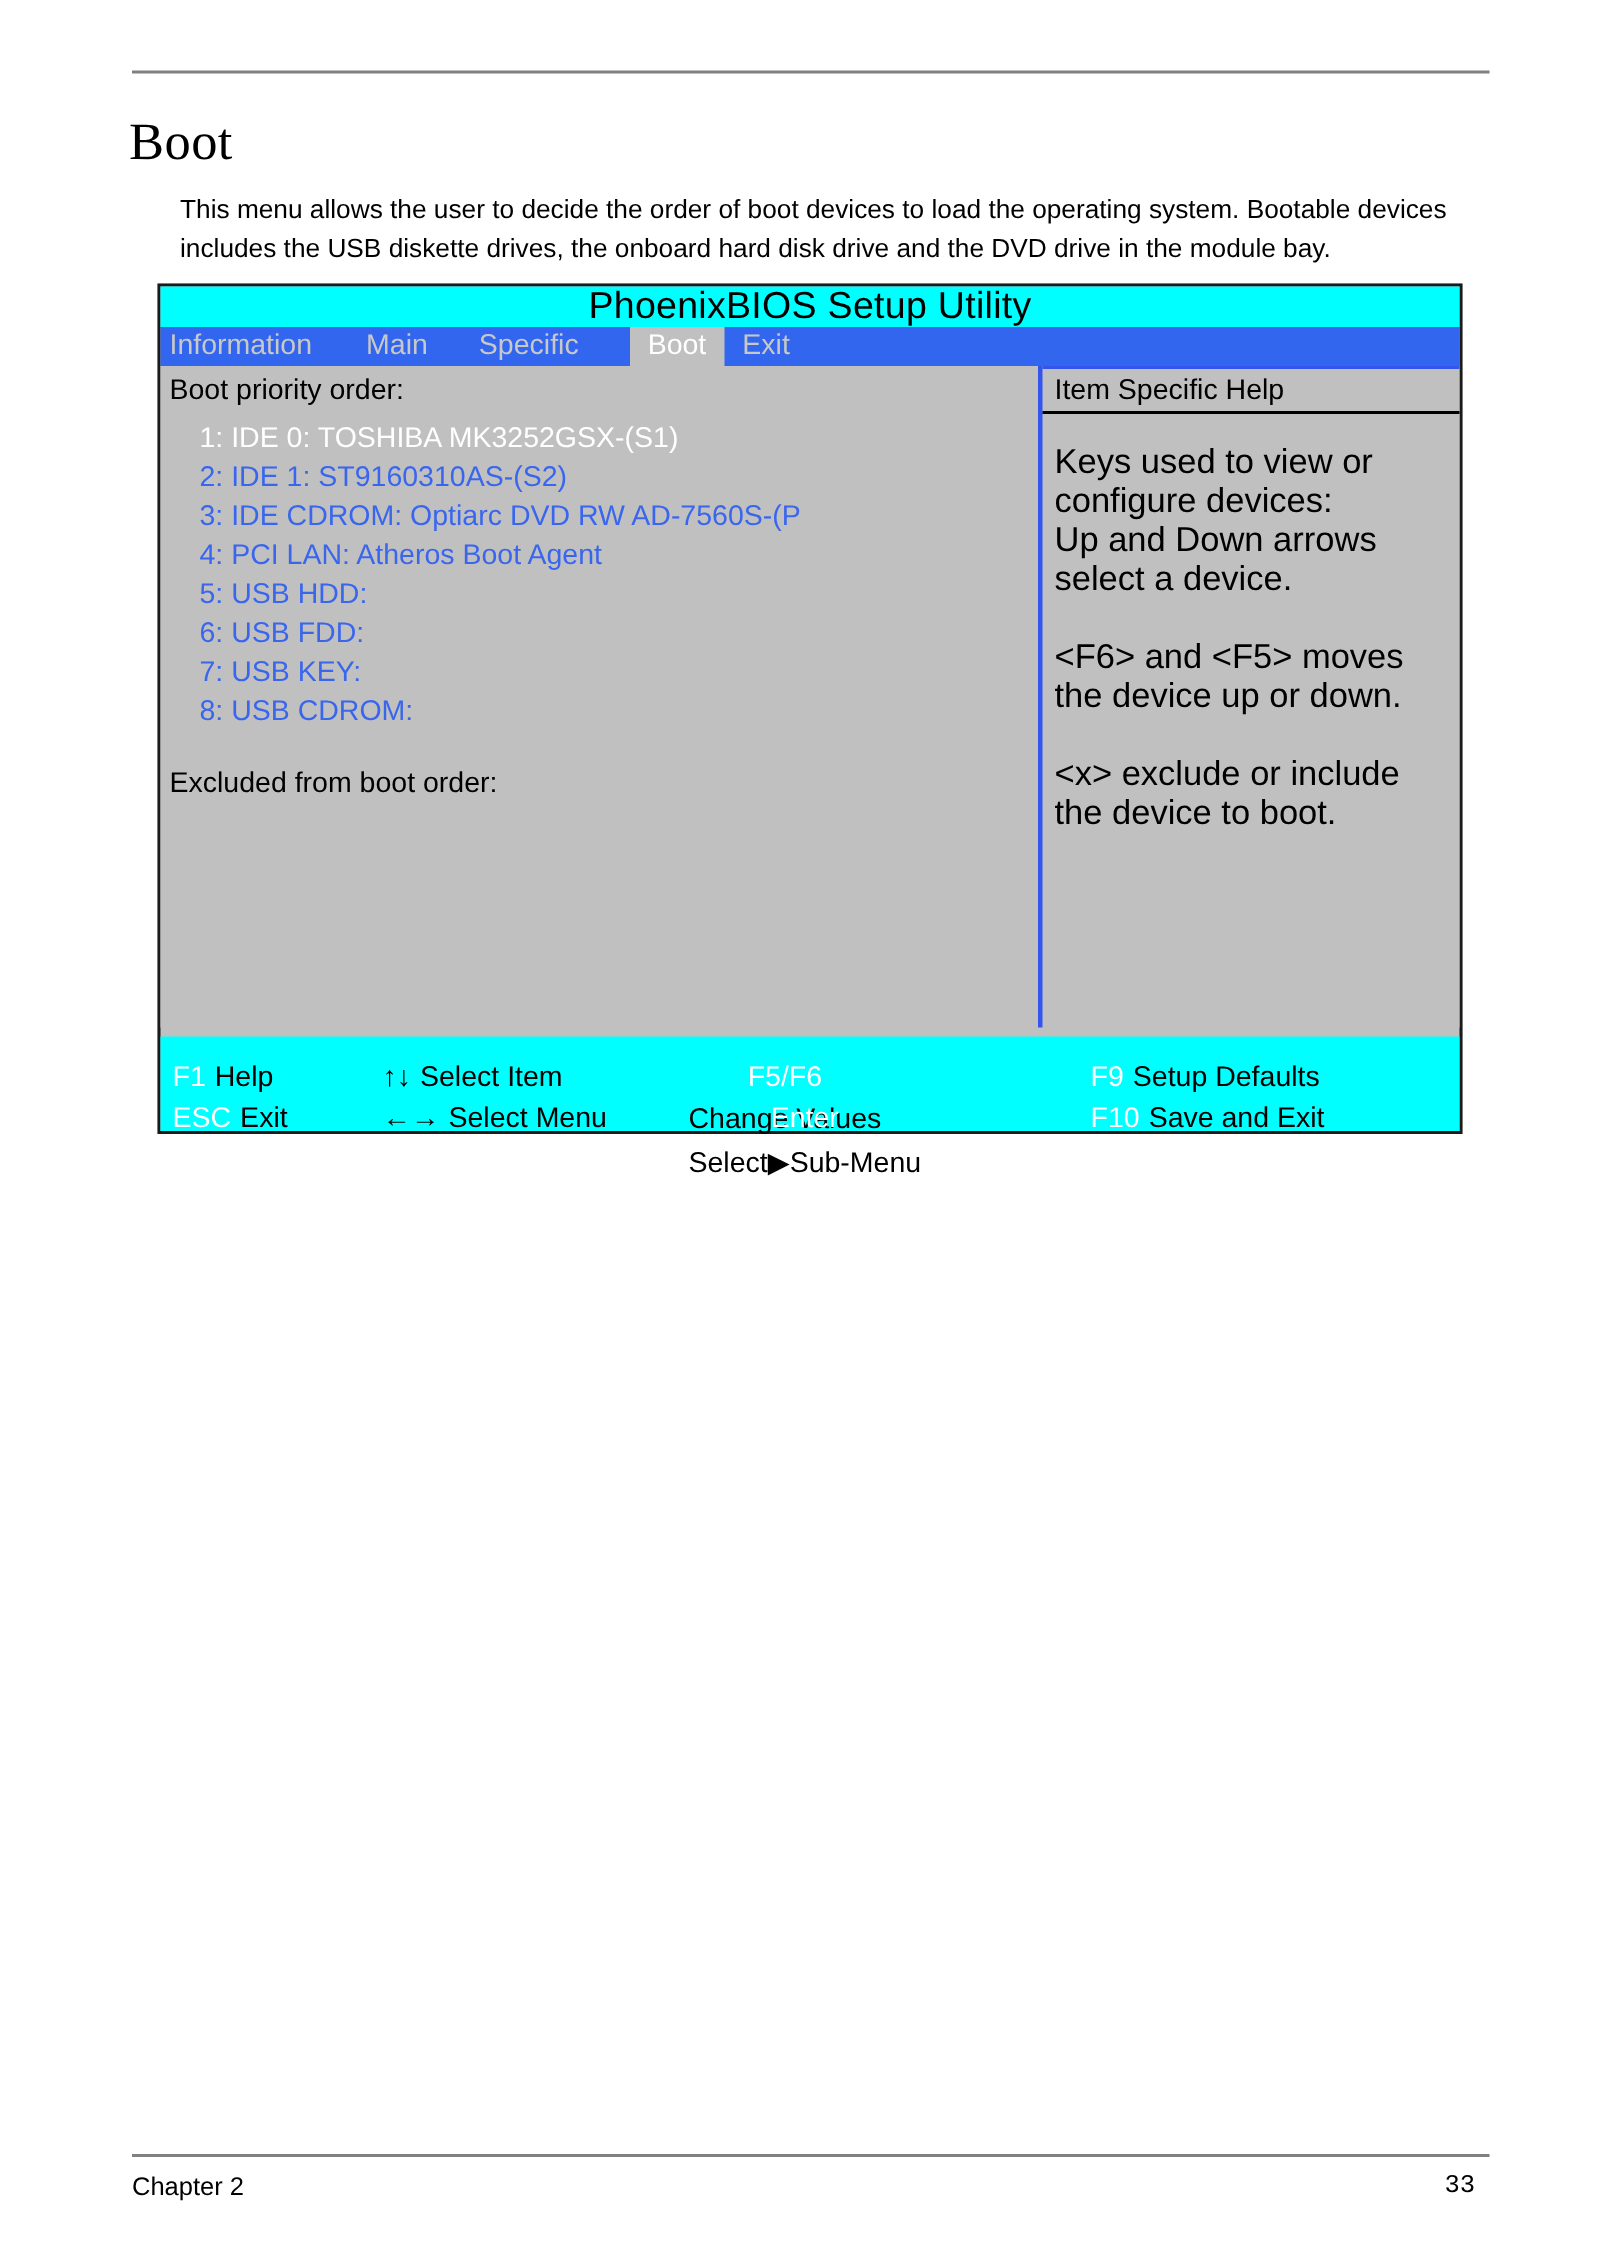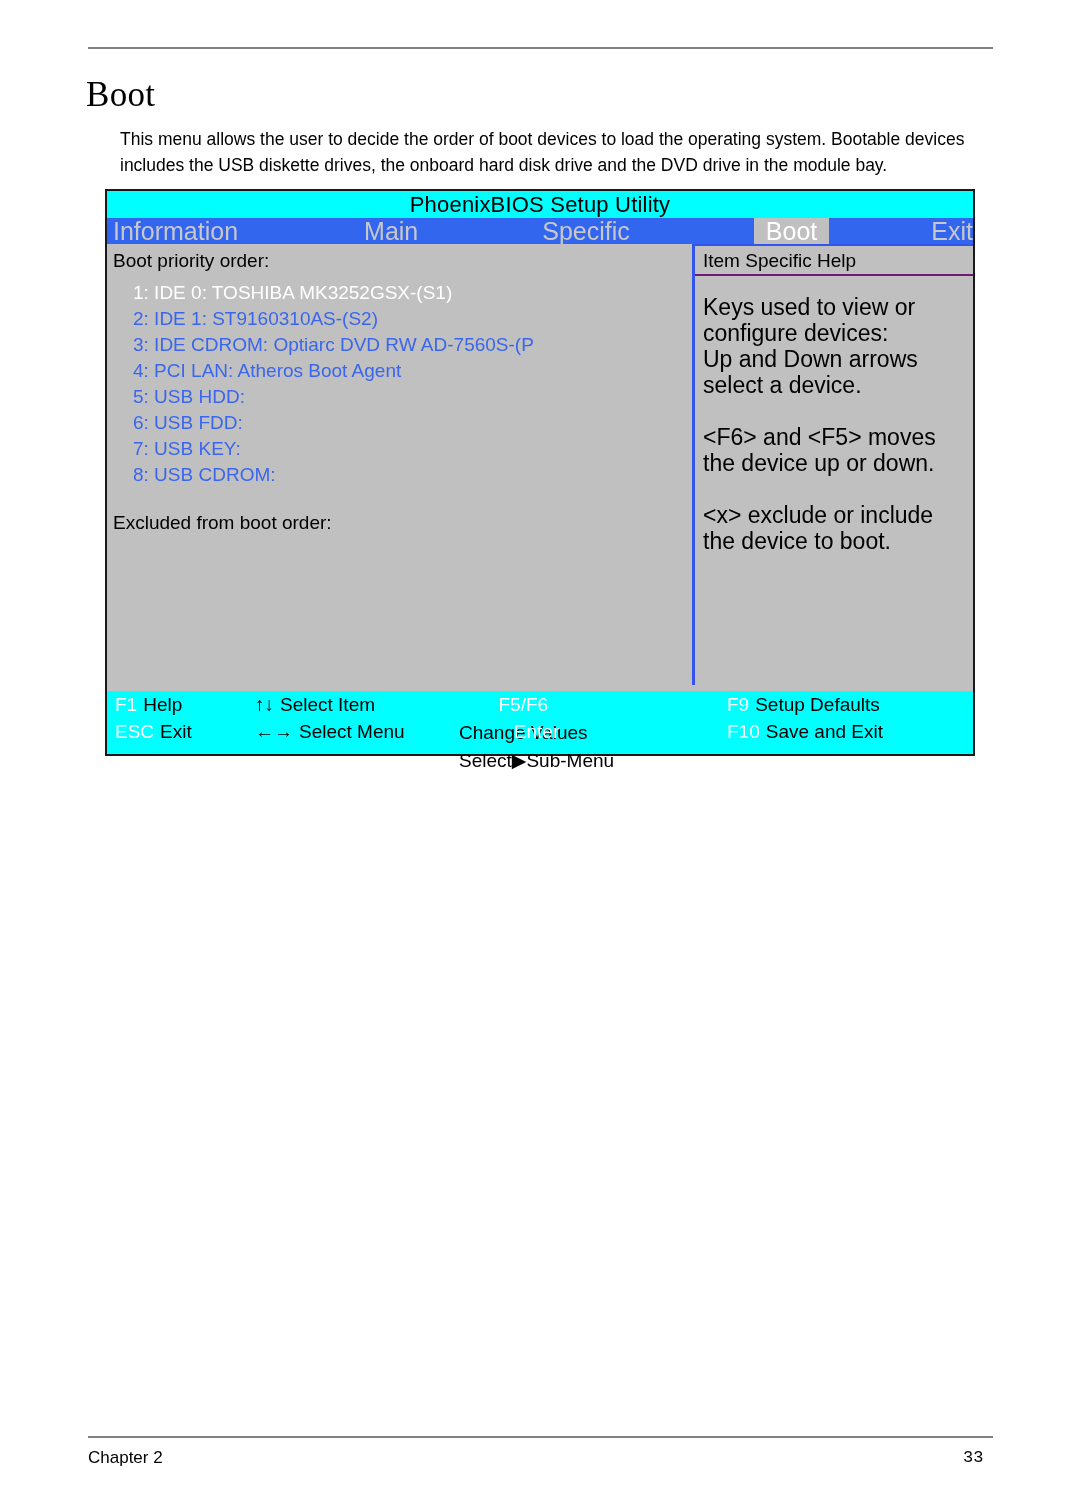--- a/index.html
+++ b/index.html
@@ -89,32 +89,31 @@
     font-family: "Liberation Sans", sans-serif;
   }
 
   .bios-titlebar {
     height: 27px;
     background: #00ffff;
     color: #000000;
     display: flex;
     align-items: center;
     justify-content: center;
-    font-size: 22px;
+    font-size: 25px;
     letter-spacing: 0.2px;
   }
 
   .bios-tabs {
     height: 26px;
     background: #3366ee;
     display: flex;
     align-items: stretch;
-    font-size: 25px;
+    font-size: 19px;
     position: relative;
-    justify-content: space-between;
   }
   .bios-tab {
     display: flex;
     align-items: center;
     color: #c8c8c8;
     padding: 0 0;
     white-space: nowrap;
   }
   .bios-tab.t-information { margin-left: 6px; }
   .bios-tab.t-main { margin-left: 36px; }
@@ -172,21 +171,21 @@
     right: 0;
     height: 100%;
     border-left: 3px solid #3355ee;
     box-sizing: border-box;
   }
   .help-title {
     font-size: 19px;
     color: #000000;
     padding: 4px 0 3px 8px;
     border-top: 2px solid #3355ee;
-    border-bottom: 2px solid #701a75;
+    border-bottom: 2px solid #000000;
     box-sizing: border-box;
     height: 32px;
     display: flex;
     align-items: center;
   }
   .help-body {
     padding: 18px 0 0 8px;
     font-size: 23px;
     color: #000000;
     line-height: 26px;
@@ -195,21 +194,21 @@
   .help-para:last-child { margin-bottom: 0; }
 
   
   .bios-keybar {
     position: absolute;
     left: 0;
     right: 0;
     bottom: 0;
     height: 63px;
     background: #00ffff;
-    padding-top: 2px;
+    padding-top: 16px;
     box-sizing: border-box;
   }
   .key-row {
     position: relative;
     height: 27px;
     font-size: 19px;
     color: #000000;
   }
   .key-cell {
     position: absolute;

